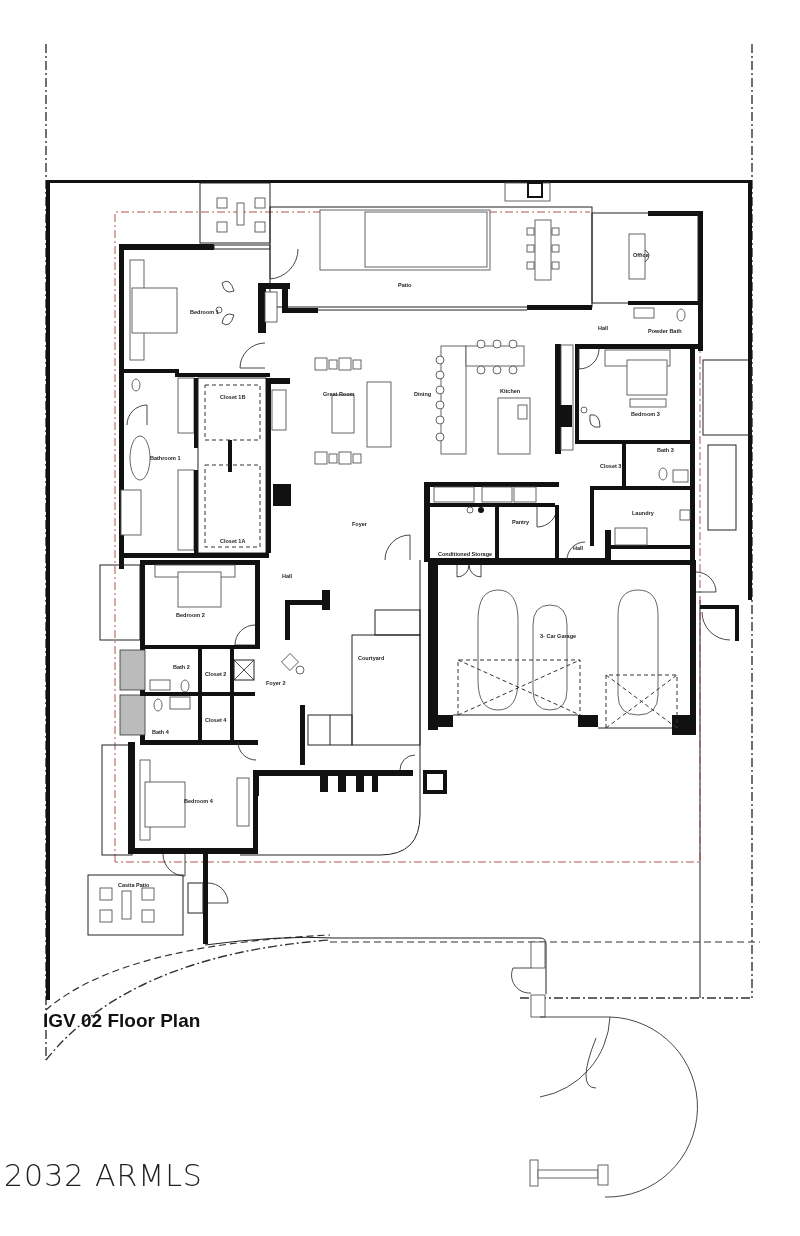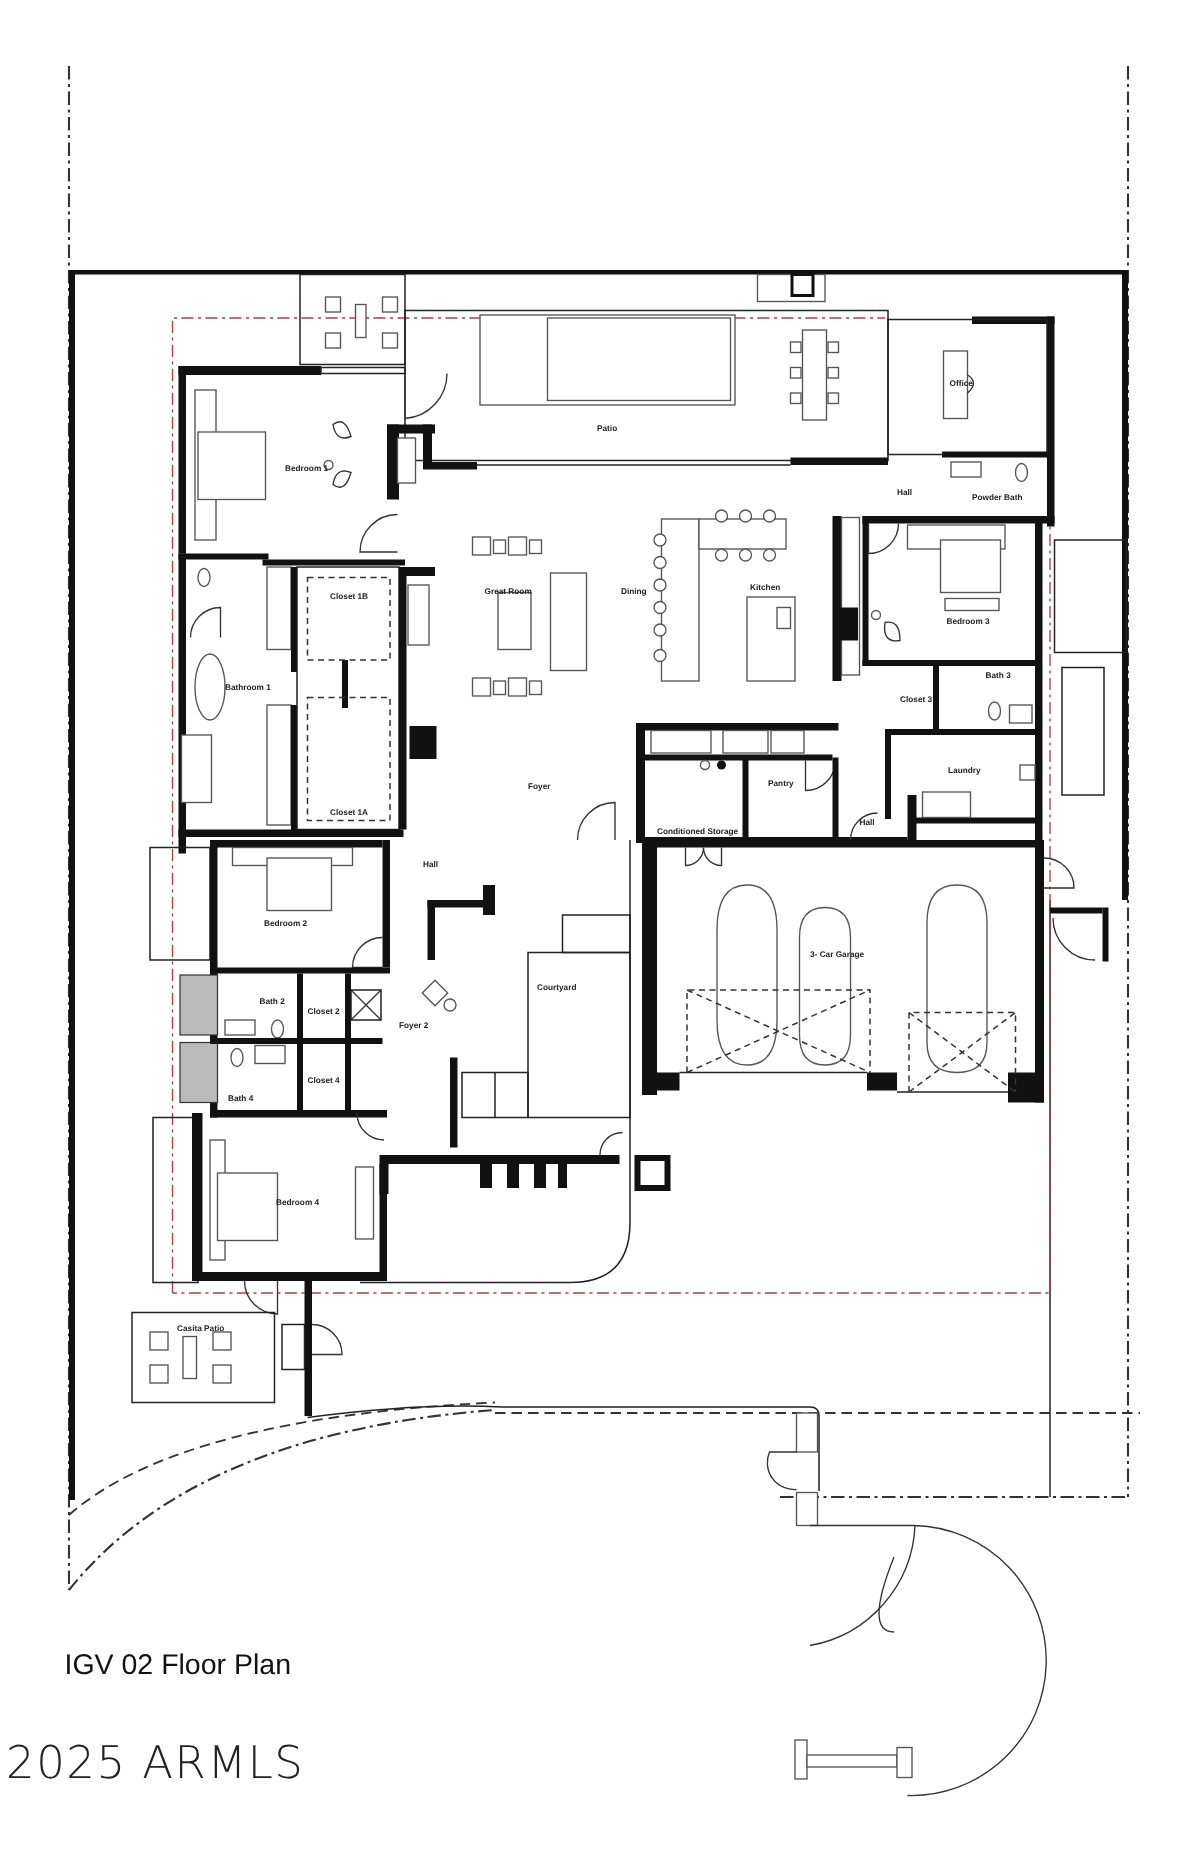--- a/index.html
+++ b/index.html
@@ -7,21 +7,21 @@
   #plan{position:absolute;left:0;top:0;width:800px;height:1236px;}
   .wall{fill:#111;}
   .thin{fill:none;stroke:#222;stroke-width:1;}
   .furn{fill:#fff;stroke:#555;stroke-width:0.9;}
   .dash{fill:none;stroke:#333;stroke-width:1.2;stroke-dasharray:7 4;}
   .dashdot{fill:none;stroke:#333;stroke-width:1.4;stroke-dasharray:9 3 2 3;}
   .redline{fill:none;stroke:#b04040;stroke-width:0.9;stroke-dasharray:8 3 2 3;}
   .garage-dash{fill:none;stroke:#333;stroke-width:1;stroke-dasharray:4 3;}
   .door{fill:none;stroke:#333;stroke-width:0.9;}
   .room-label{font-family:"Liberation Sans",sans-serif;font-size:5.5px;font-weight:bold;fill:#222;}
-  .title{position:absolute;left:43px;top:1100px;font-size:19px;color:#111;font-family:"Liberation Sans",sans-serif;}
+  .title{position:absolute;left:43px;top:1010px;font-size:19px;color:#111;font-family:"Liberation Sans",sans-serif;font-weight:bold;}
   .watermark{position:absolute;left:4px;top:1158px;font-size:30px;color:#222;letter-spacing:1px;font-family:"DejaVu Sans",sans-serif;font-weight:200;}
 </style>
 </head>
 <body>
 
 <svg id="plan" viewBox="0 0 800 1236" xmlns="http://www.w3.org/2000/svg">
 
   <g>
     <line class="dashdot" x1="46" y1="44" x2="46" y2="1060"></line>
     <line class="dashdot" x1="752" y1="44" x2="752" y2="998"></line>
@@ -319,13 +319,13 @@
     <rect class="furn" x="531" y="995" width="14" height="22"></rect>
     <path class="door" d="M540,1017 h70 a85,85 0 0 1 -70,80 M610,1017 a60,60 0 0 1 -5,180"></path>
     <path class="door" d="M596,1088 q-20,0 0,-50"></path>
     <rect class="furn" x="530" y="1160" width="8" height="26"></rect>
     <rect class="furn" x="538" y="1170" width="60" height="8"></rect>
     <rect class="furn" x="598" y="1165" width="10" height="20"></rect>
   </g>
 </svg>
 
 <div class="title">IGV 02 Floor Plan</div>
-<div class="watermark">2025 ARMLS</div>
+<div class="watermark">2032 ARMLS</div>
 
 </body></html>

